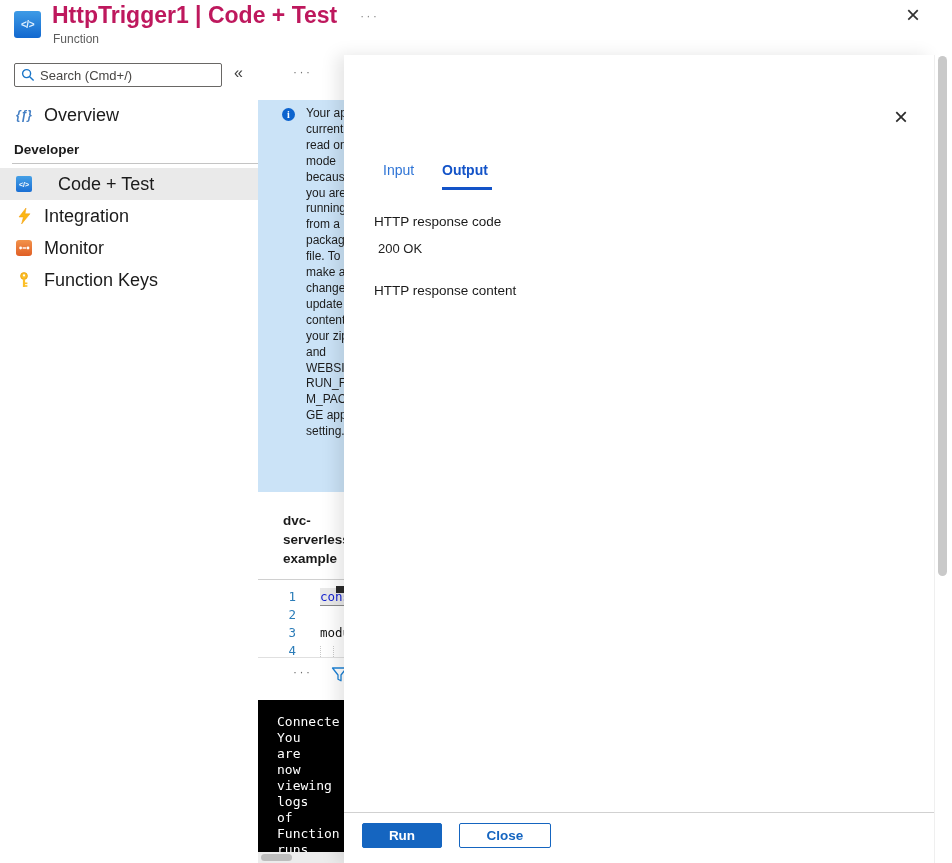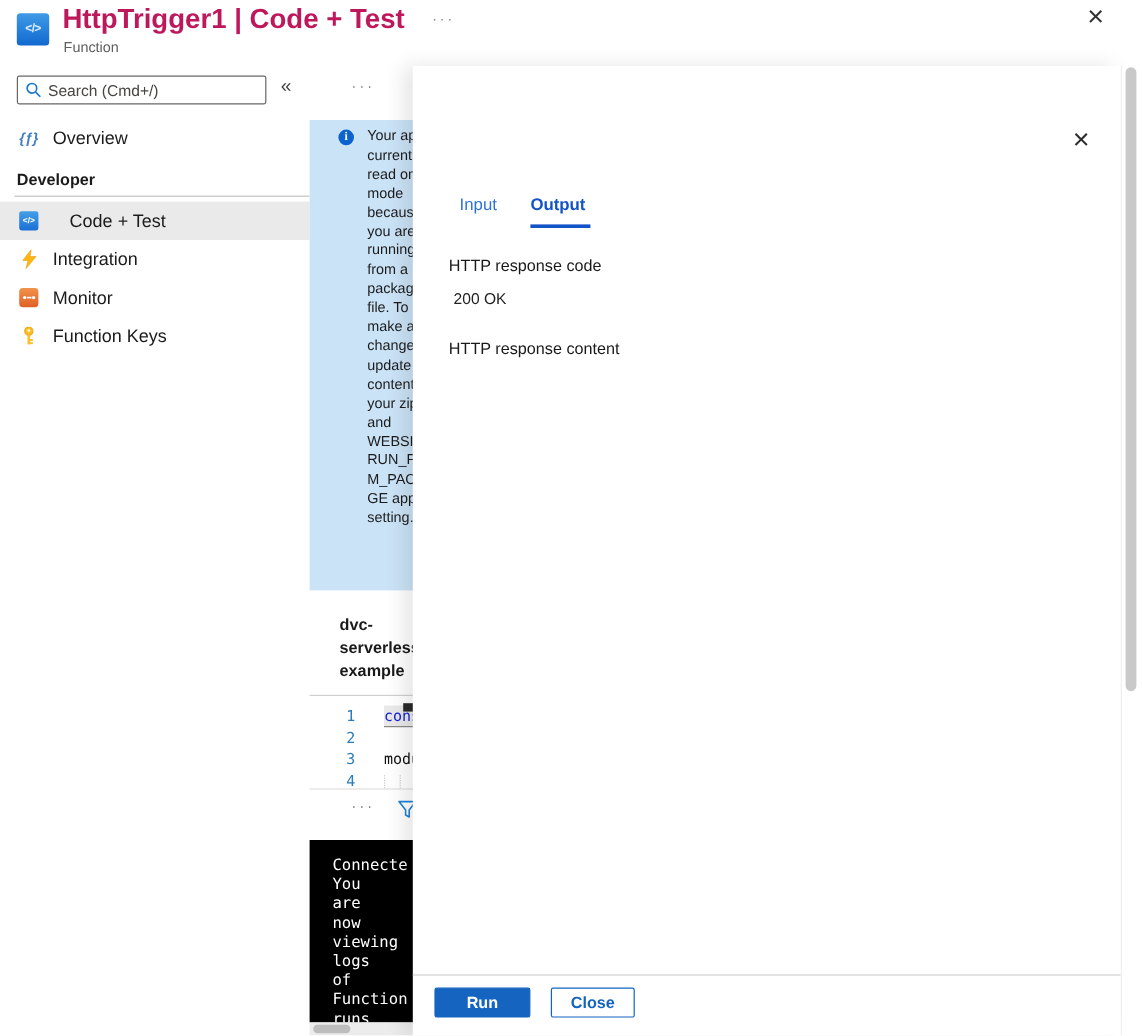--- a/index.html
+++ b/index.html
@@ -24,21 +24,21 @@
   .search-box { left:14px; top:63px; width:208px; height:24px; border:1px solid #696765;
     border-radius:2px; display:flex; align-items:center; padding:0 6px; gap:5px; background:#fff; }
   .search-box input { border:none; outline:none; flex:1; font-size:13px; color:#3b3a39;
     font-family:"Liberation Sans",sans-serif; background:transparent; }
   .search-box input::placeholder { color:#484644; opacity:1; }
   .collapse-btn { left:234px; top:64px; font-size:16px; color:#414141; }
   .col-more { left:293px; top:65px; font-size:12px; color:#757575; letter-spacing:2.5px; }
 
   .side-row { left:0; width:258px; height:32px; display:flex; align-items:center; padding-left:16px; gap:12px; }
   .side-row.selected { background:#eaeaea; }
-  .side-label { font-size:15px; color:#1b1b1b; }
+  .side-label { font-size:18px; color:#1b1b1b; }
   .ovr-icon { font-size:12px; color:#447fc4; font-style:italic; font-weight:600; width:16px; text-align:center; }
   .section-label { left:14px; top:142px; font-size:13.5px; font-weight:600; color:#1b1b1b; }
   .section-divider { left:12px; top:163px; width:246px; height:1px; background:#c4c4c4; }
   .ct-icon { width:16px; height:16px; border-radius:2px;
     background:linear-gradient(180deg,#45a0e6,#1a6fd4); color:#fff; font-size:7px; font-weight:bold;
     display:flex; align-items:center; justify-content:center; }
   .mon-icon { width:16px; height:16px; border-radius:3px;
     background:linear-gradient(180deg,#f2924a,#e05f26); display:flex; align-items:center; justify-content:center; }
 
   
@@ -80,21 +80,21 @@
   .resp-label { position:absolute; left:30px; font-size:13.5px; font-weight:400; color:#1a1a1a; }
   .resp-code-label { top:159px; } .resp-code-val { position:absolute; left:34px; top:186px; font-size:13px; color:#222; }
   .resp-content-label { top:228px; }
   .resp-box { position:absolute; left:30px; top:249px; width:517px; height:199px;
     background:#f2f2f2; border:1px solid #c8c8c6; padding:11px 10px; font-size:13px; color:#1f1f1f; }
   .footer-divider { position:absolute; left:0; top:757px; width:590px; height:1px; background:#d1d1d1; }
   .btn { position:absolute; top:768px; height:25px; border-radius:2px; font-size:13.5px; font-weight:600;
     display:flex; align-items:center; justify-content:center; cursor:default;
     font-family:"Liberation Sans",sans-serif; }
   .btn-run { left:18px; width:80px; background:#1565c0; color:#fff; border:1px solid #1565c0; }
-  .btn-close { left:115px; width:70px; background:#fff; color:#1565c0; border:1px solid #1565c0; }
+  .btn-close { left:115px; width:92px; background:#fff; color:#1565c0; border:1px solid #1565c0; }
 
   
   .v-scroll-track { left:934px; top:55px; width:18px; height:808px; background:#fff; border-left:1px solid #efefef; z-index:6; }
   .v-scroll-thumb { left:938px; top:56px; width:9px; height:520px; background:#c9c9c9; border-radius:5px; z-index:7; }
 </style>
 </head>
 <body>
 
 <div class="abs hdr-icon">&lt;/&gt;</div>
 <div class="abs hdr-title">HttpTrigger1 | Code + Test</div>

